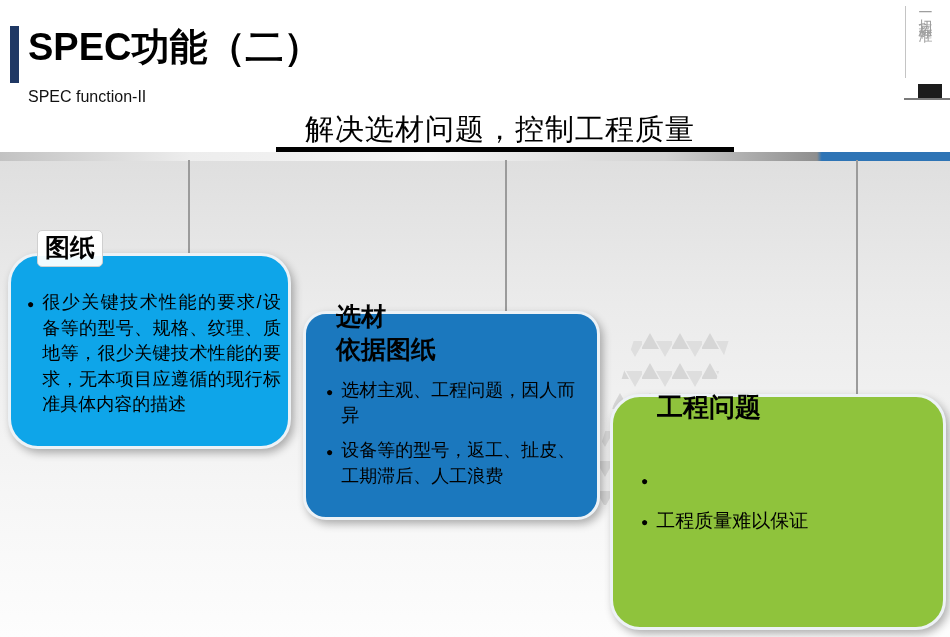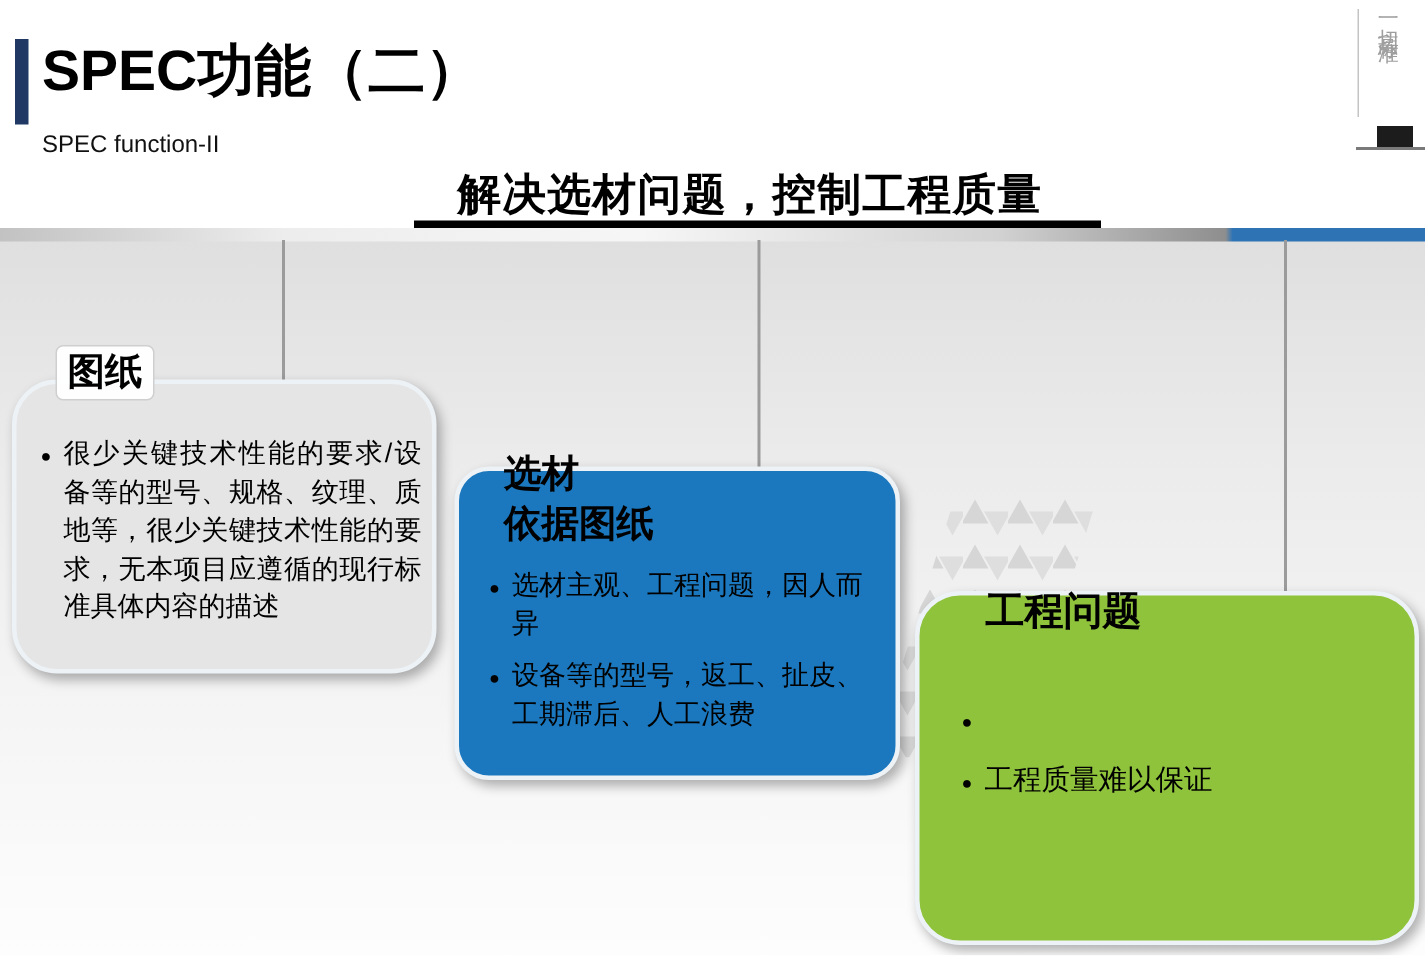--- a/index.html
+++ b/index.html
@@ -17,21 +17,21 @@
 
   
   .side-line{position:absolute;top:6px;right:44px;width:1px;height:72px;background:#c4c4c4;}
   .side-text{position:absolute;top:5px;right:15px;writing-mode:vertical-rl;font-size:14px;
              letter-spacing:3px;color:#9e9e9e;}
   .side-square{position:absolute;top:84px;right:8px;width:24px;height:15px;background:#1c1c1c;}
   .side-hline{position:absolute;top:98px;right:0;width:46px;height:2px;background:#7a7a7a;}
 
   
   .heading{position:absolute;left:50px;top:110px;width:900px;text-align:center;
-           font-size:29px;font-weight:700;color:#000;letter-spacing:1px;}
+           font-size:29px;font-weight:400;color:#000;letter-spacing:1px;}
   .heading-underline{position:absolute;left:276px;top:147px;width:458px;height:5px;background:#000;}
   .divider{position:absolute;left:0;top:152px;width:950px;height:9px;
     background:linear-gradient(90deg,#c2c2c2 0%,#ededed 20%,#f6f6f6 45%,#d2d2d2 70%,#8e8e8e 86%,#2e74b5 86.5%,#2e74b5 100%);}
 
   
   .hang-line{position:absolute;top:160px;width:2px;background:#9b9b9b;}
   .hang-1{left:188px;height:94px;}
   .hang-2{left:505px;height:152px;}
   .hang-3{left:856px;height:235px;}
 
@@ -87,21 +87,21 @@
         <polygon points="23,27 32,11 14,11" fill="#dedede"></polygon>
       </pattern>
     </defs>
     <polygon points="55,0 150,0 95,175 0,175" fill="url(#triPat)"></polygon>
   </svg>
 
   <div class="hang-line hang-1"></div>
   <div class="hang-line hang-2"></div>
   <div class="hang-line hang-3"></div>
 
-  <div class="card card-orange" style="background: #e5e5e5;">
+  <div class="card card-orange" style="background: #0ea5e9;">
     <div class="card-tag">图纸</div>
     <ul class="bullets">
       <li>
         <span class="dot">●</span>
         <span>很少关键技术性能的要求/设备等的型号、规格、纹理、质地等，很少关键技术性能的要求，无本项目应遵循的现行标准具体内容的描述</span>
       </li>
     </ul>
   </div>
 
   <div class="card card-blue" style="background: rgb(27, 120, 190); border-radius: 23px;">

